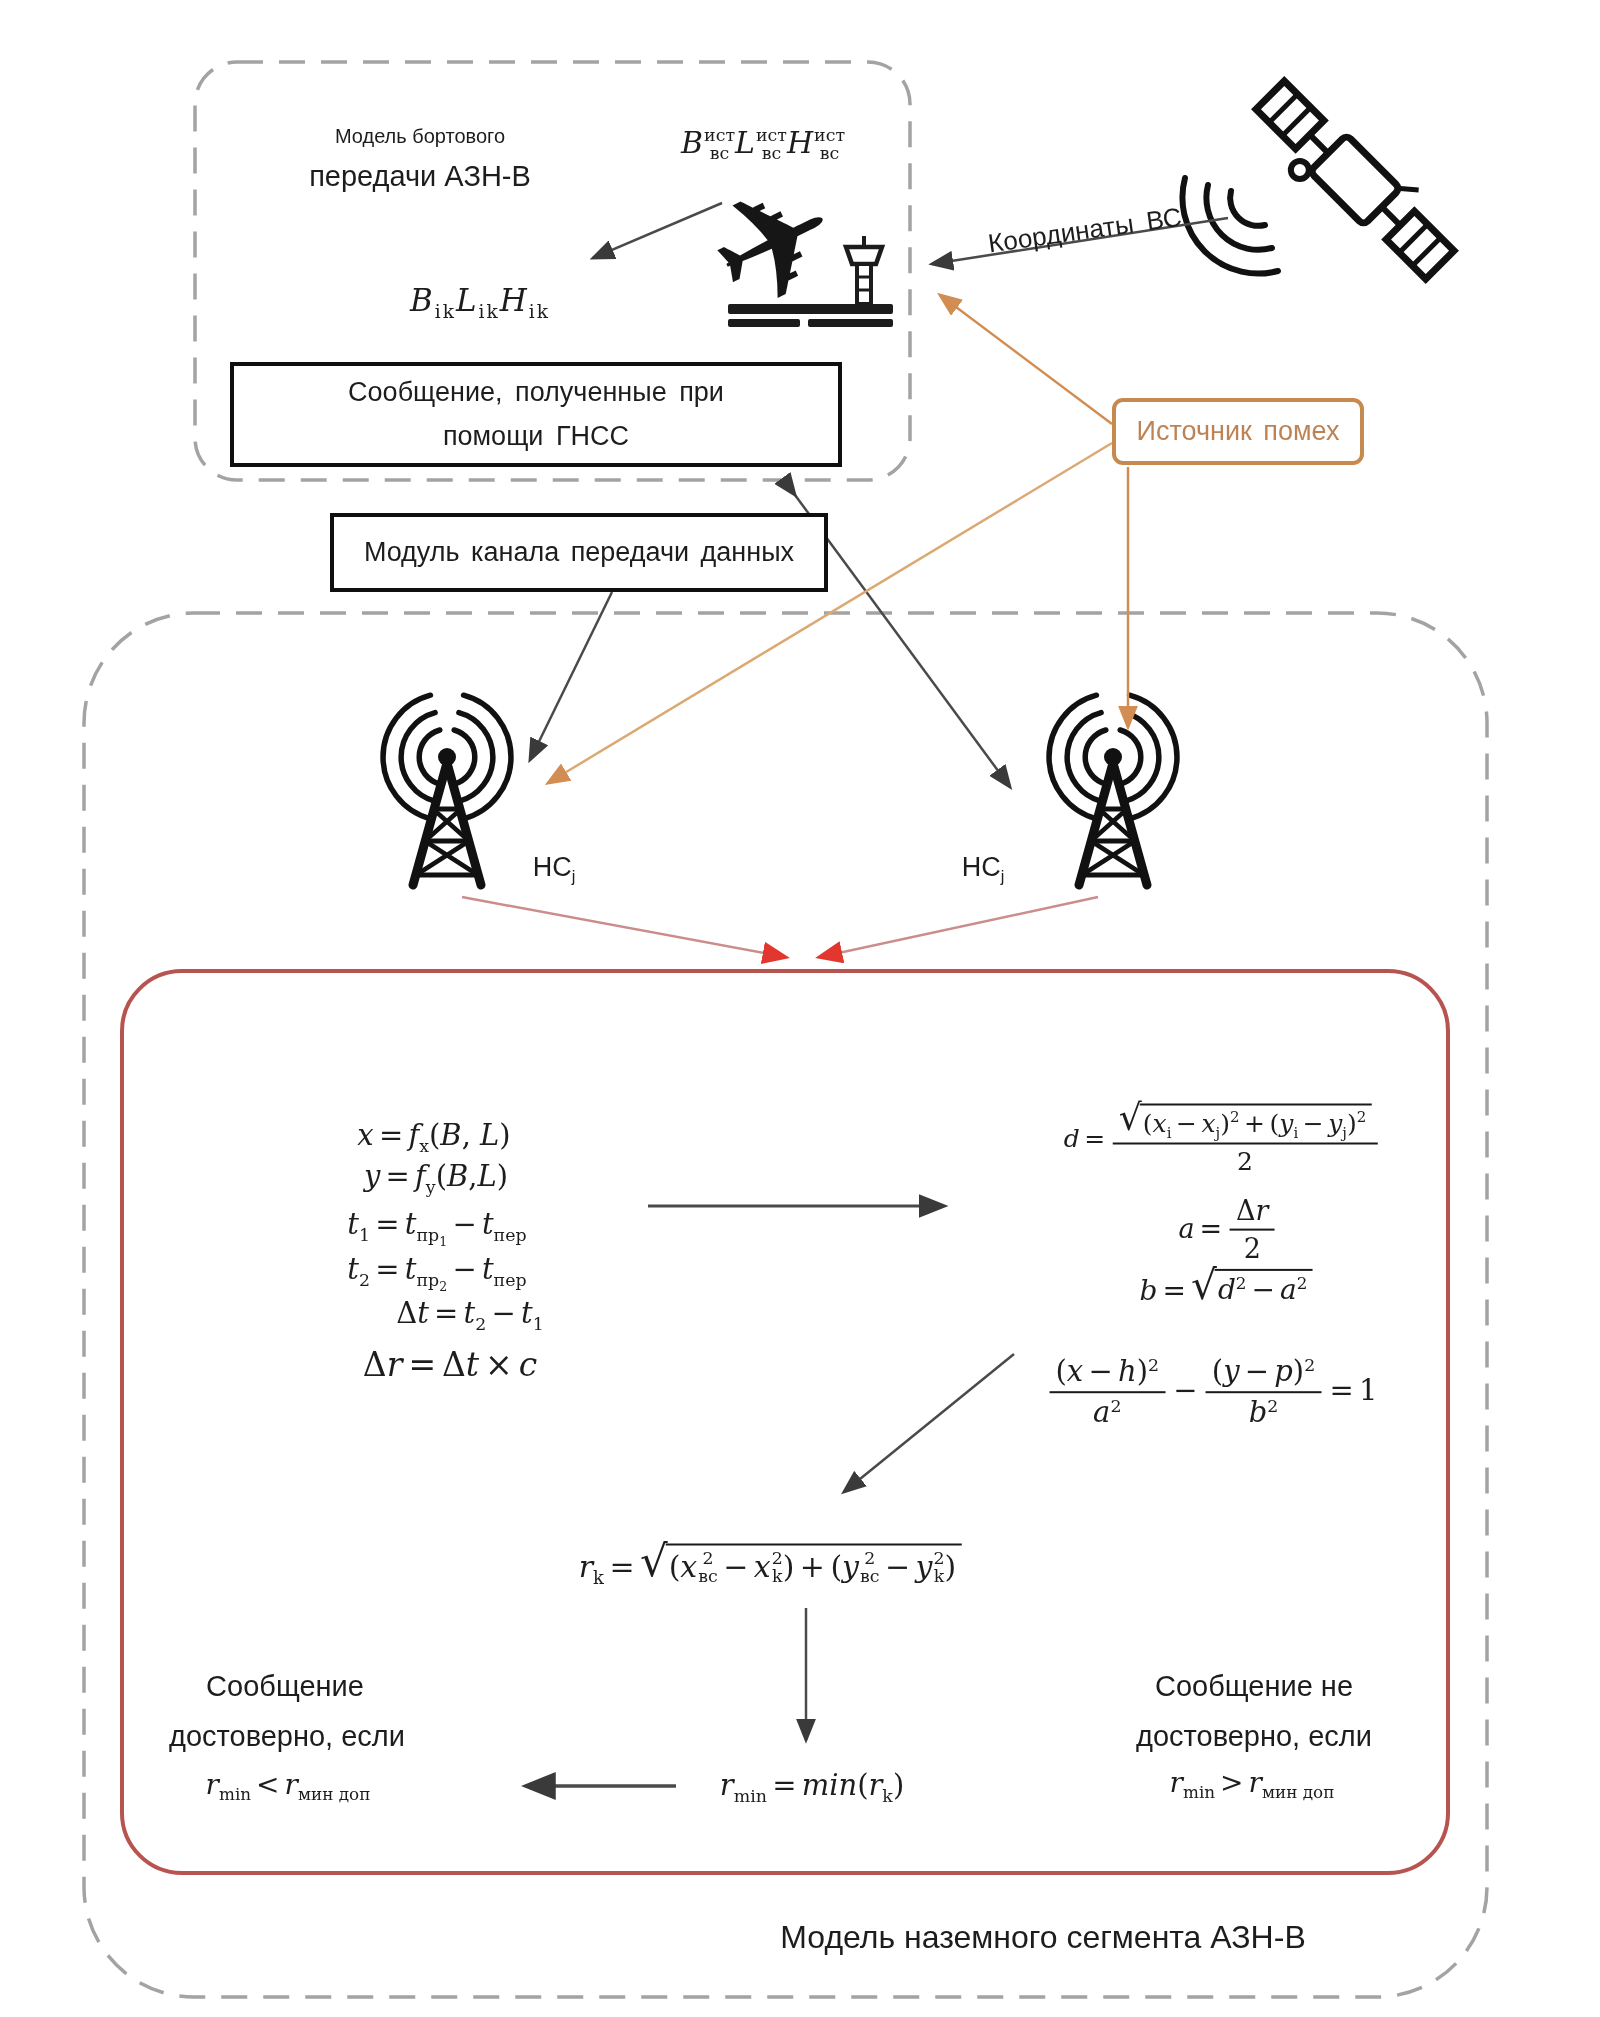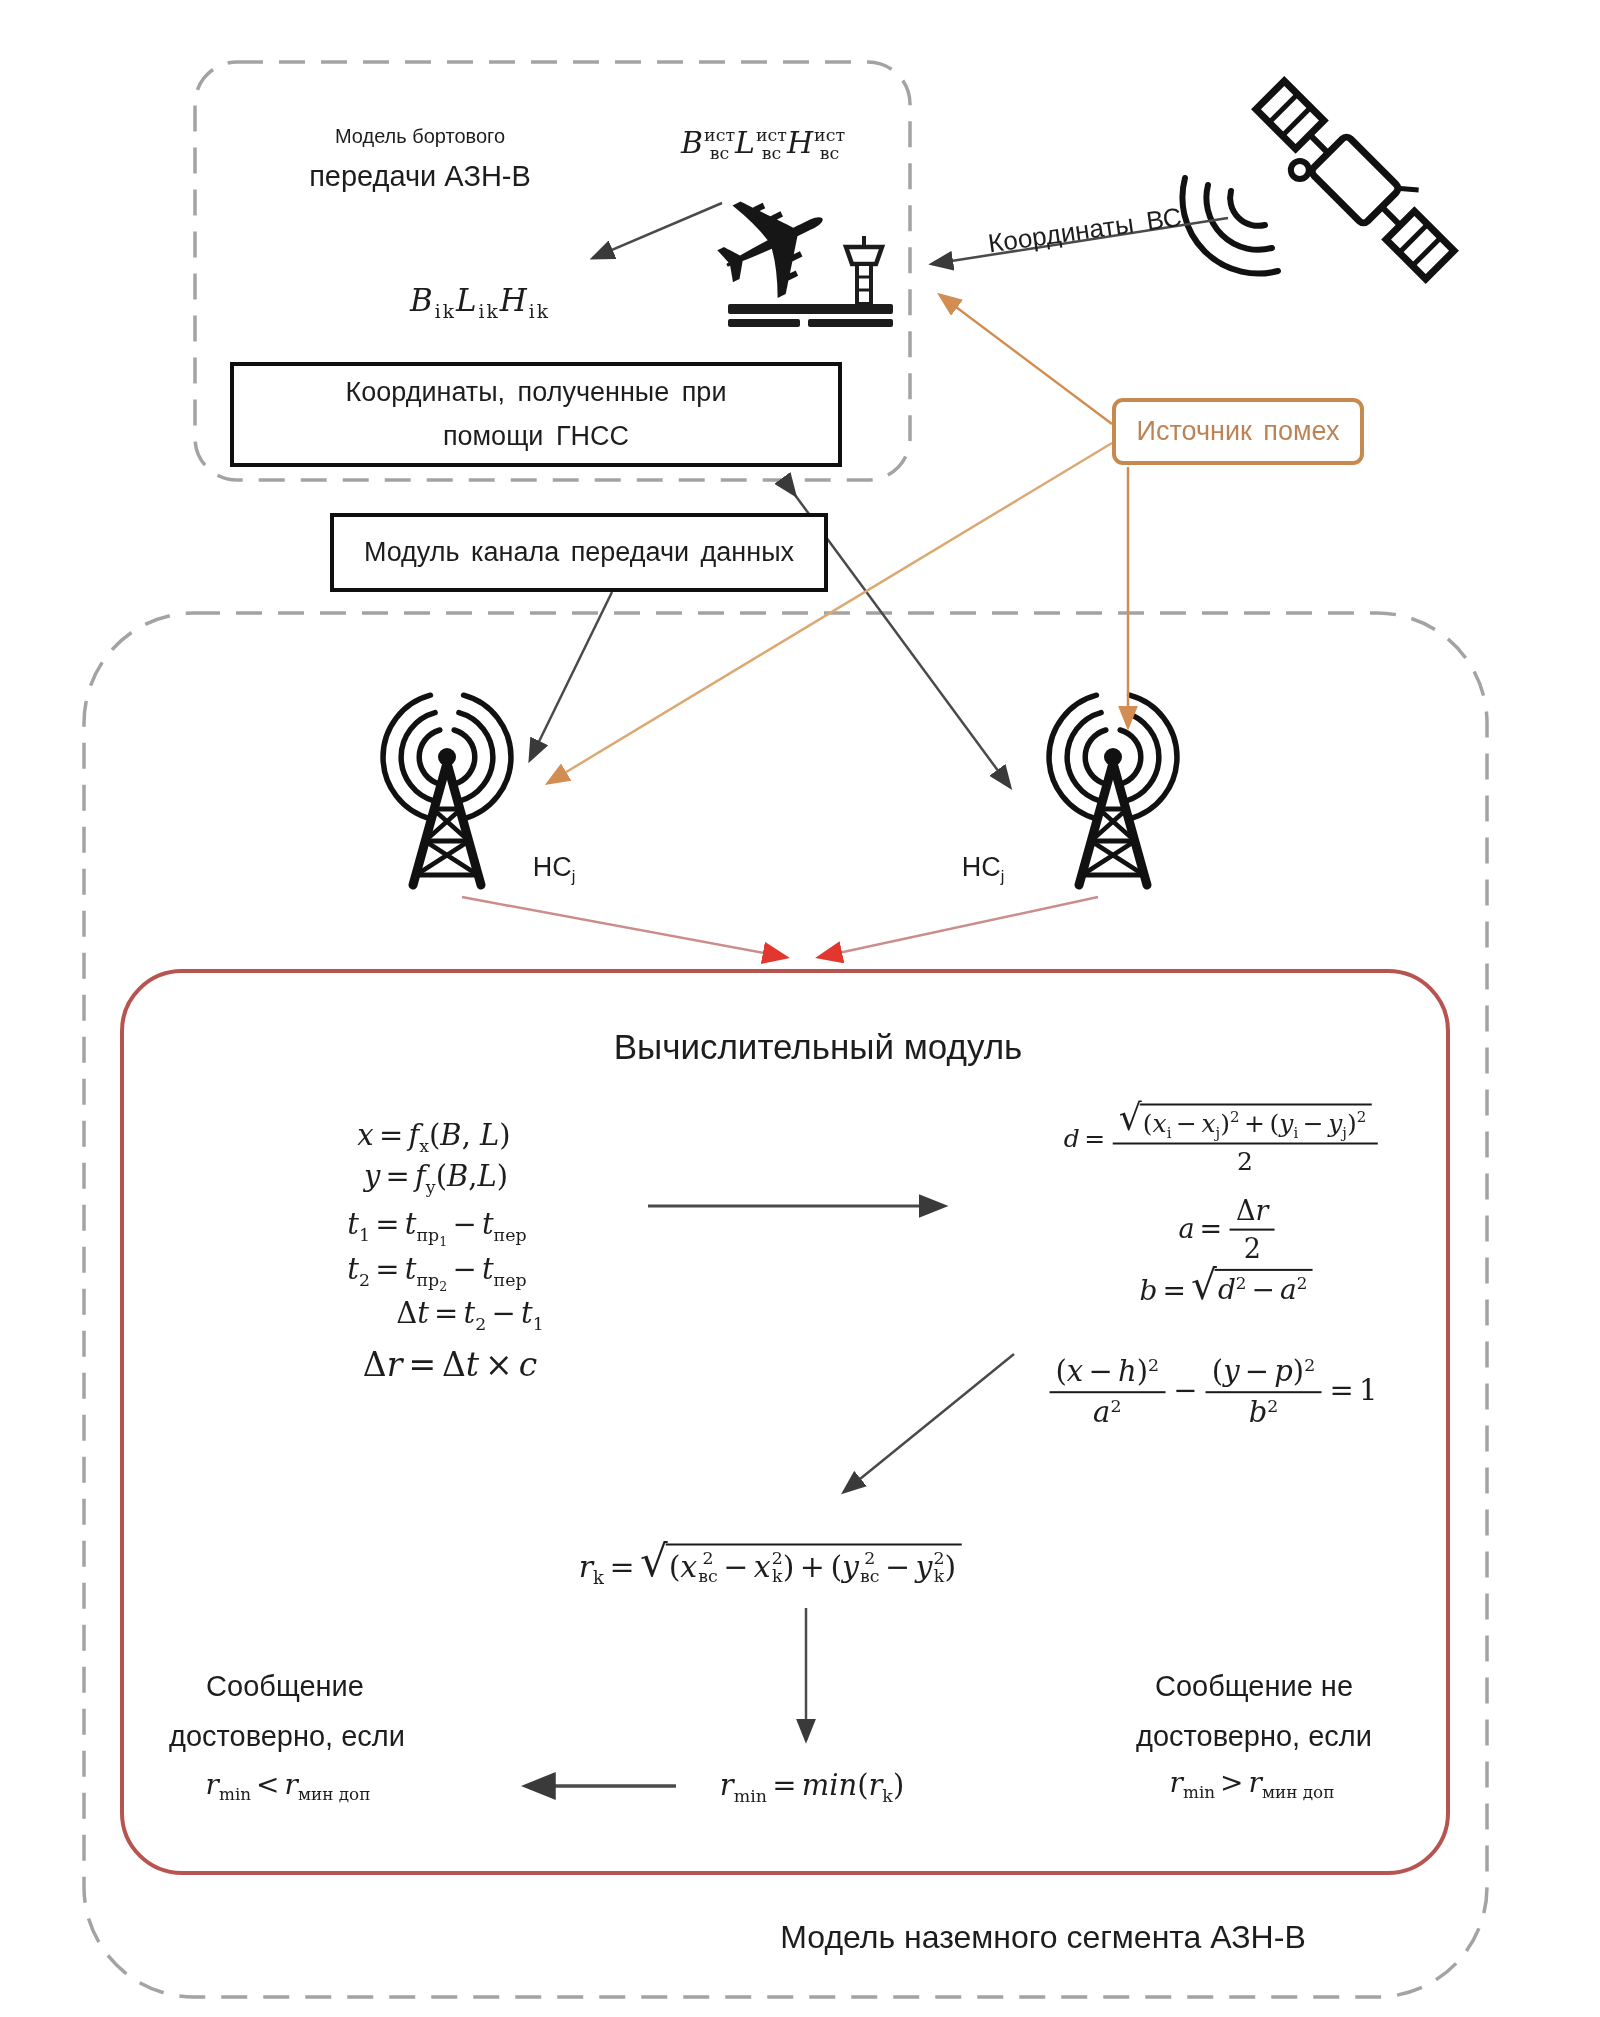--- a/index.html
+++ b/index.html
@@ -150,38 +150,37 @@
       </span><span class="ss">
         <span class="b">H</span>
         <span class="ud">
           <span class="u">ист</span>
           <span class="d">вс</span>
         </span>
       </span></div>
   <div class="lbl math" style="left:480px;top:302px;font-size:31px;letter-spacing:2px;"><span class="mi">B</span><sub>ik</sub><span class="mi">L</span><sub>ik</sub><span class="mi">H</span><sub>ik</sub></div>
 
   <div class="box blackbox" style="left:230px;top:362px;width:604px;height:97px;font-size:27px;word-spacing:5px;line-height:1.6;">
-    <div>Координаты,  полученные  при</div>
+    <div>Сообщение,  полученные  при</div>
     <div>помощи  ГНСС</div>
   </div>
 
   <div class="box blackbox" style="left:330px;top:513px;width:490px;height:71px;font-size:27px;word-spacing:4px;">
     <div>Модуль канала передачи данных</div>
   </div>
 
   <div class="box jammerbox" style="left:1112px;top:398px;width:244px;height:59px;font-size:27px;word-spacing:4px;border-radius:11px;">
     <div>Источник  помех</div>
   </div>
 
   <div class="lbl rot" style="left:1085px;top:231px;font-size:26px;word-spacing:6px;">Координаты  ВС</div>
 
   <div class="lbl math" style="left:554px;top:868px;font-size:27px;font-style:normal;font-family:'Liberation Sans',sans-serif;"><span class="mr">НС</span><sub>j</sub></div>
   <div class="lbl math" style="left:983px;top:868px;font-size:27px;font-style:normal;font-family:'Liberation Sans',sans-serif;"><span class="mr">НС</span><sub>j</sub></div>
 
-  <div class="lbl" style="left:818px;top:1047px;font-size:35px;">Вычислительный модуль</div>
 
   <div class="lbl math" style="left:434px;top:1137px;font-size:29px;"><span class="mi">x</span><span class="op">=</span><span class="mi">f</span><sub>x</sub><span class="mr">(</span><span class="mi">B</span><span class="mr">, </span><span class="mi">L</span><span class="mr">)</span></div>
   <div class="lbl math" style="left:436px;top:1178px;font-size:29px;"><span class="mi">y</span><span class="op">=</span><span class="mi">f</span><sub>y</sub><span class="mr">(</span><span class="mi">B</span><span class="mr">,</span><span class="mi">L</span><span class="mr">)</span></div>
   <div class="lbl math" style="left:437px;top:1228px;font-size:29px;"><span class="mi">t</span><sub>1</sub><span class="op">=</span><span class="mi">t</span><sub>пр<sub>1</sub></sub><span class="op">−</span><span class="mi">t</span><sub>пер</sub></div>
   <div class="lbl math" style="left:437px;top:1273px;font-size:29px;"><span class="mi">t</span><sub>2</sub><span class="op">=</span><span class="mi">t</span><sub>пр<sub>2</sub></sub><span class="op">−</span><span class="mi">t</span><sub>пер</sub></div>
   <div class="lbl math" style="left:440px;top:1315px;font-size:29px;margin-left:30px;"><span class="mr">Δ</span><span class="mi">t</span><span class="op">=</span><span class="mi">t</span><sub>2</sub><span class="op">−</span><span class="mi">t</span><sub>1</sub></div>
   <div class="lbl math" style="left:450px;top:1353px;font-size:33px;margin-top:12px;"><span class="mr">Δ</span><span class="mi">r</span><span class="op">=</span><span class="mr">Δ</span><span class="mi">t</span><span class="op">×</span><span class="mi">c</span></div>
 
   <div class="lbl math" style="left:1222px;top:1140px;font-size:25px;"><span class="mi">d</span><span class="op">=</span><span class="frac">
         <span class="n"><span class="sqrt">

